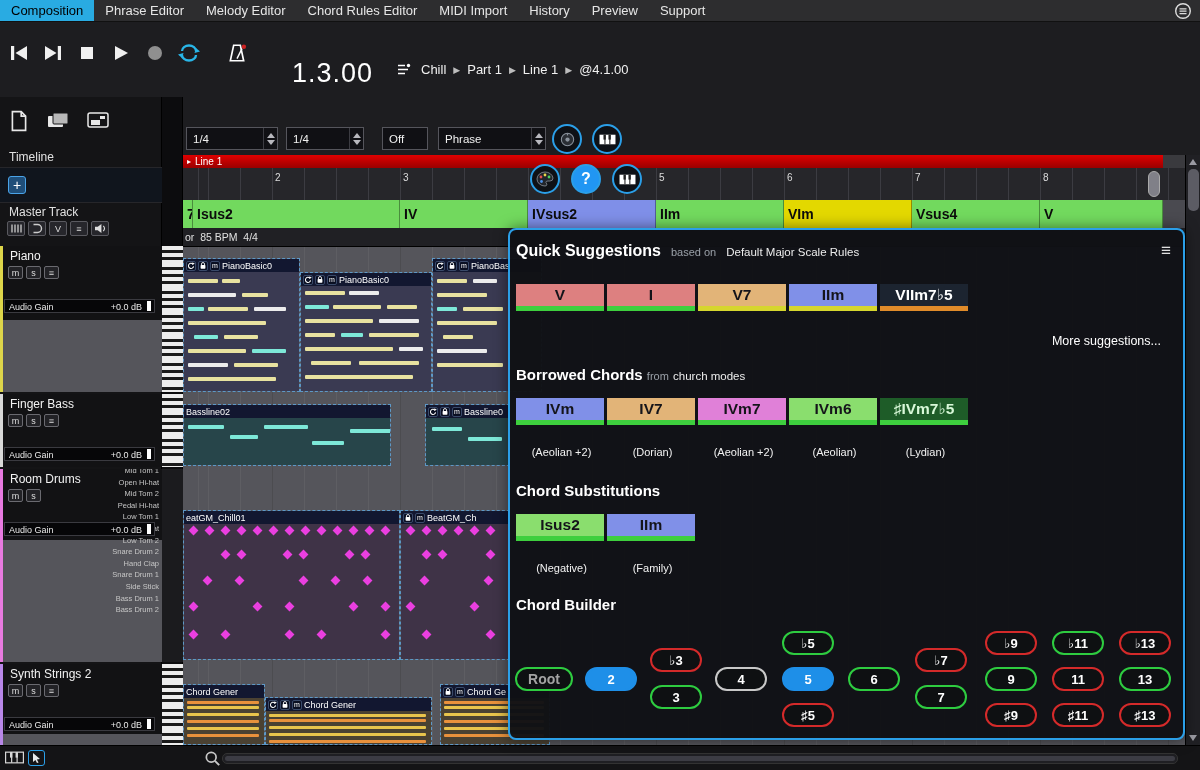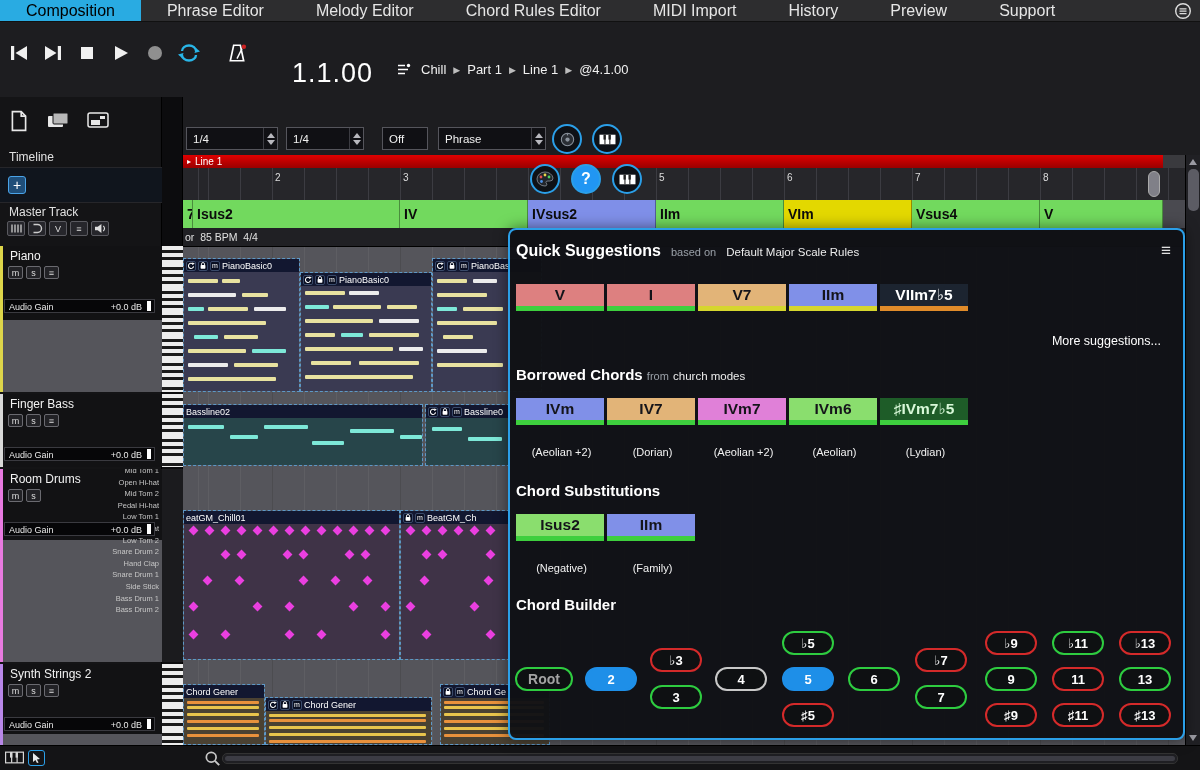--- a/index.html
+++ b/index.html
@@ -2,21 +2,21 @@
 <html><head>
 <meta charset="utf-8">
 <style>
 *{box-sizing:border-box;margin:0;padding:0}
 html,body{width:1200px;height:770px;overflow:hidden}
 body{position:relative;background:#2a2a2e;font-family:"Liberation Sans","DejaVu Sans",sans-serif;color:#fff;-webkit-user-select:none}
 svg{display:block}
 
 #menubar{position:absolute;left:0;top:0;width:1200px;height:22px;background:#2d2d2f;display:flex;align-items:stretch;z-index:20;border-bottom:1px solid #111}
 #menu-tabs{display:flex;align-items:stretch}
-.tab{padding:0 26px;display:flex;align-items:center;font-size:16px;color:#e6e6e6;cursor:default;white-space:nowrap}
+.tab{padding:0 11px;display:flex;align-items:center;font-size:13px;color:#e6e6e6;cursor:default;white-space:nowrap}
 .tab.active{background:#29abe2;color:#000}
 #app-menu-btn{margin-left:auto;display:flex;align-items:center;padding:0 8px}
 
 #transport{position:absolute;left:0;top:22px;width:1200px;height:75px;background:#1d1d20;z-index:15}
 #t-buttons{position:absolute;left:6px;top:18px;display:flex;align-items:center;gap:8px}
 .tbtn{width:26px;height:26px;display:flex;align-items:center;justify-content:center}
 .tbtn svg{fill:#f0f0f0}
 #metro-btn{margin-left:14px}
 #time-display{position:absolute;left:292px;top:36px;font-size:27px;color:#fff;letter-spacing:1px}
 #song-info{position:absolute;left:396px;top:40px}
@@ -180,21 +180,21 @@
         </svg>
       </span>
     <span class="tbtn" id="metro-btn">
         <svg width="20" height="20" viewBox="0 0 18 18">
           <path d="M6 2 h6 l3 14 h-12z" fill="none" stroke="#fff" stroke-width="1.5"></path>
           <path d="M9 14 L13.5 5" stroke="#fff" stroke-width="1.3"></path>
           <circle cx="15.2" cy="3.4" r="2" fill="#cc2222"></circle>
         </svg>
       </span>
   </div>
-  <div id="time-display">1.1.00</div>
+  <div id="time-display">1.3.00</div>
   <div id="song-info">
     <div id="breadcrumb">
       <span id="proj-icon">
           <svg width="15" height="13" viewBox="0 0 15 13">
             <path d="M2 2.5h7M2 6.5h10M2 10.5h7" stroke="#fff" stroke-width="1.6" fill="none"></path>
             <circle cx="12.5" cy="2.5" r="1.7" fill="#fff"></circle>
           </svg>
         </span>
     <span class="bitem">Chill</span>
         <span class="bsep">▶</span>
@@ -530,21 +530,21 @@
       <div class="note" style="left: 4px; top: 20px; width: 30px; background: rgb(232, 226, 160);"></div>
       <div class="note" style="left: 40px; top: 20px; width: 24px; background: rgb(236, 236, 236);"></div>
       <div class="note" style="left: 4px; top: 34px; width: 50px; background: rgb(232, 226, 160);"></div>
       <div class="note" style="left: 4px; top: 48px; width: 20px; background: rgb(125, 232, 216);"></div>
       <div class="note" style="left: 30px; top: 48px; width: 40px; background: rgb(232, 226, 160);"></div>
       <div class="note" style="left: 4px; top: 62px; width: 60px; background: rgb(232, 226, 160);"></div>
       <div class="note" style="left: 10px; top: 76px; width: 30px; background: rgb(232, 226, 160);"></div>
       <div class="note" style="left: 4px; top: 90px; width: 50px; background: rgb(236, 236, 236);"></div>
       <div class="note" style="left: 4px; top: 104px; width: 66px; background: rgb(232, 226, 160);"></div>
     </div>
-    <div class="clip" style="left: 0px; top: 157px; width: 240px; height: 62px;">
+    <div class="clip" style="left: 0px; top: 157px; width: 208px; height: 62px;">
       <div class="clip-b" style="background: rgb(39, 69, 74);"></div>
       <div class="clip-h">
         <span class="clip-title">Bassline02</span>
       </div>
       <div class="note" style="left: 4px; top: 20px; width: 36px; background: rgb(125, 232, 216);"></div>
       <div class="note" style="left: 46px; top: 30px; width: 28px; background: rgb(125, 232, 216);"></div>
       <div class="note" style="left: 80px; top: 20px; width: 44px; background: rgb(125, 232, 216);"></div>
       <div class="note" style="left: 128px; top: 36px; width: 32px; background: rgb(125, 232, 216);"></div>
       <div class="note" style="left: 166px; top: 24px; width: 44px; background: rgb(125, 232, 216);"></div>
       <div class="note" style="left: 216px; top: 30px; width: 22px; background: rgb(125, 232, 216);"></div>

